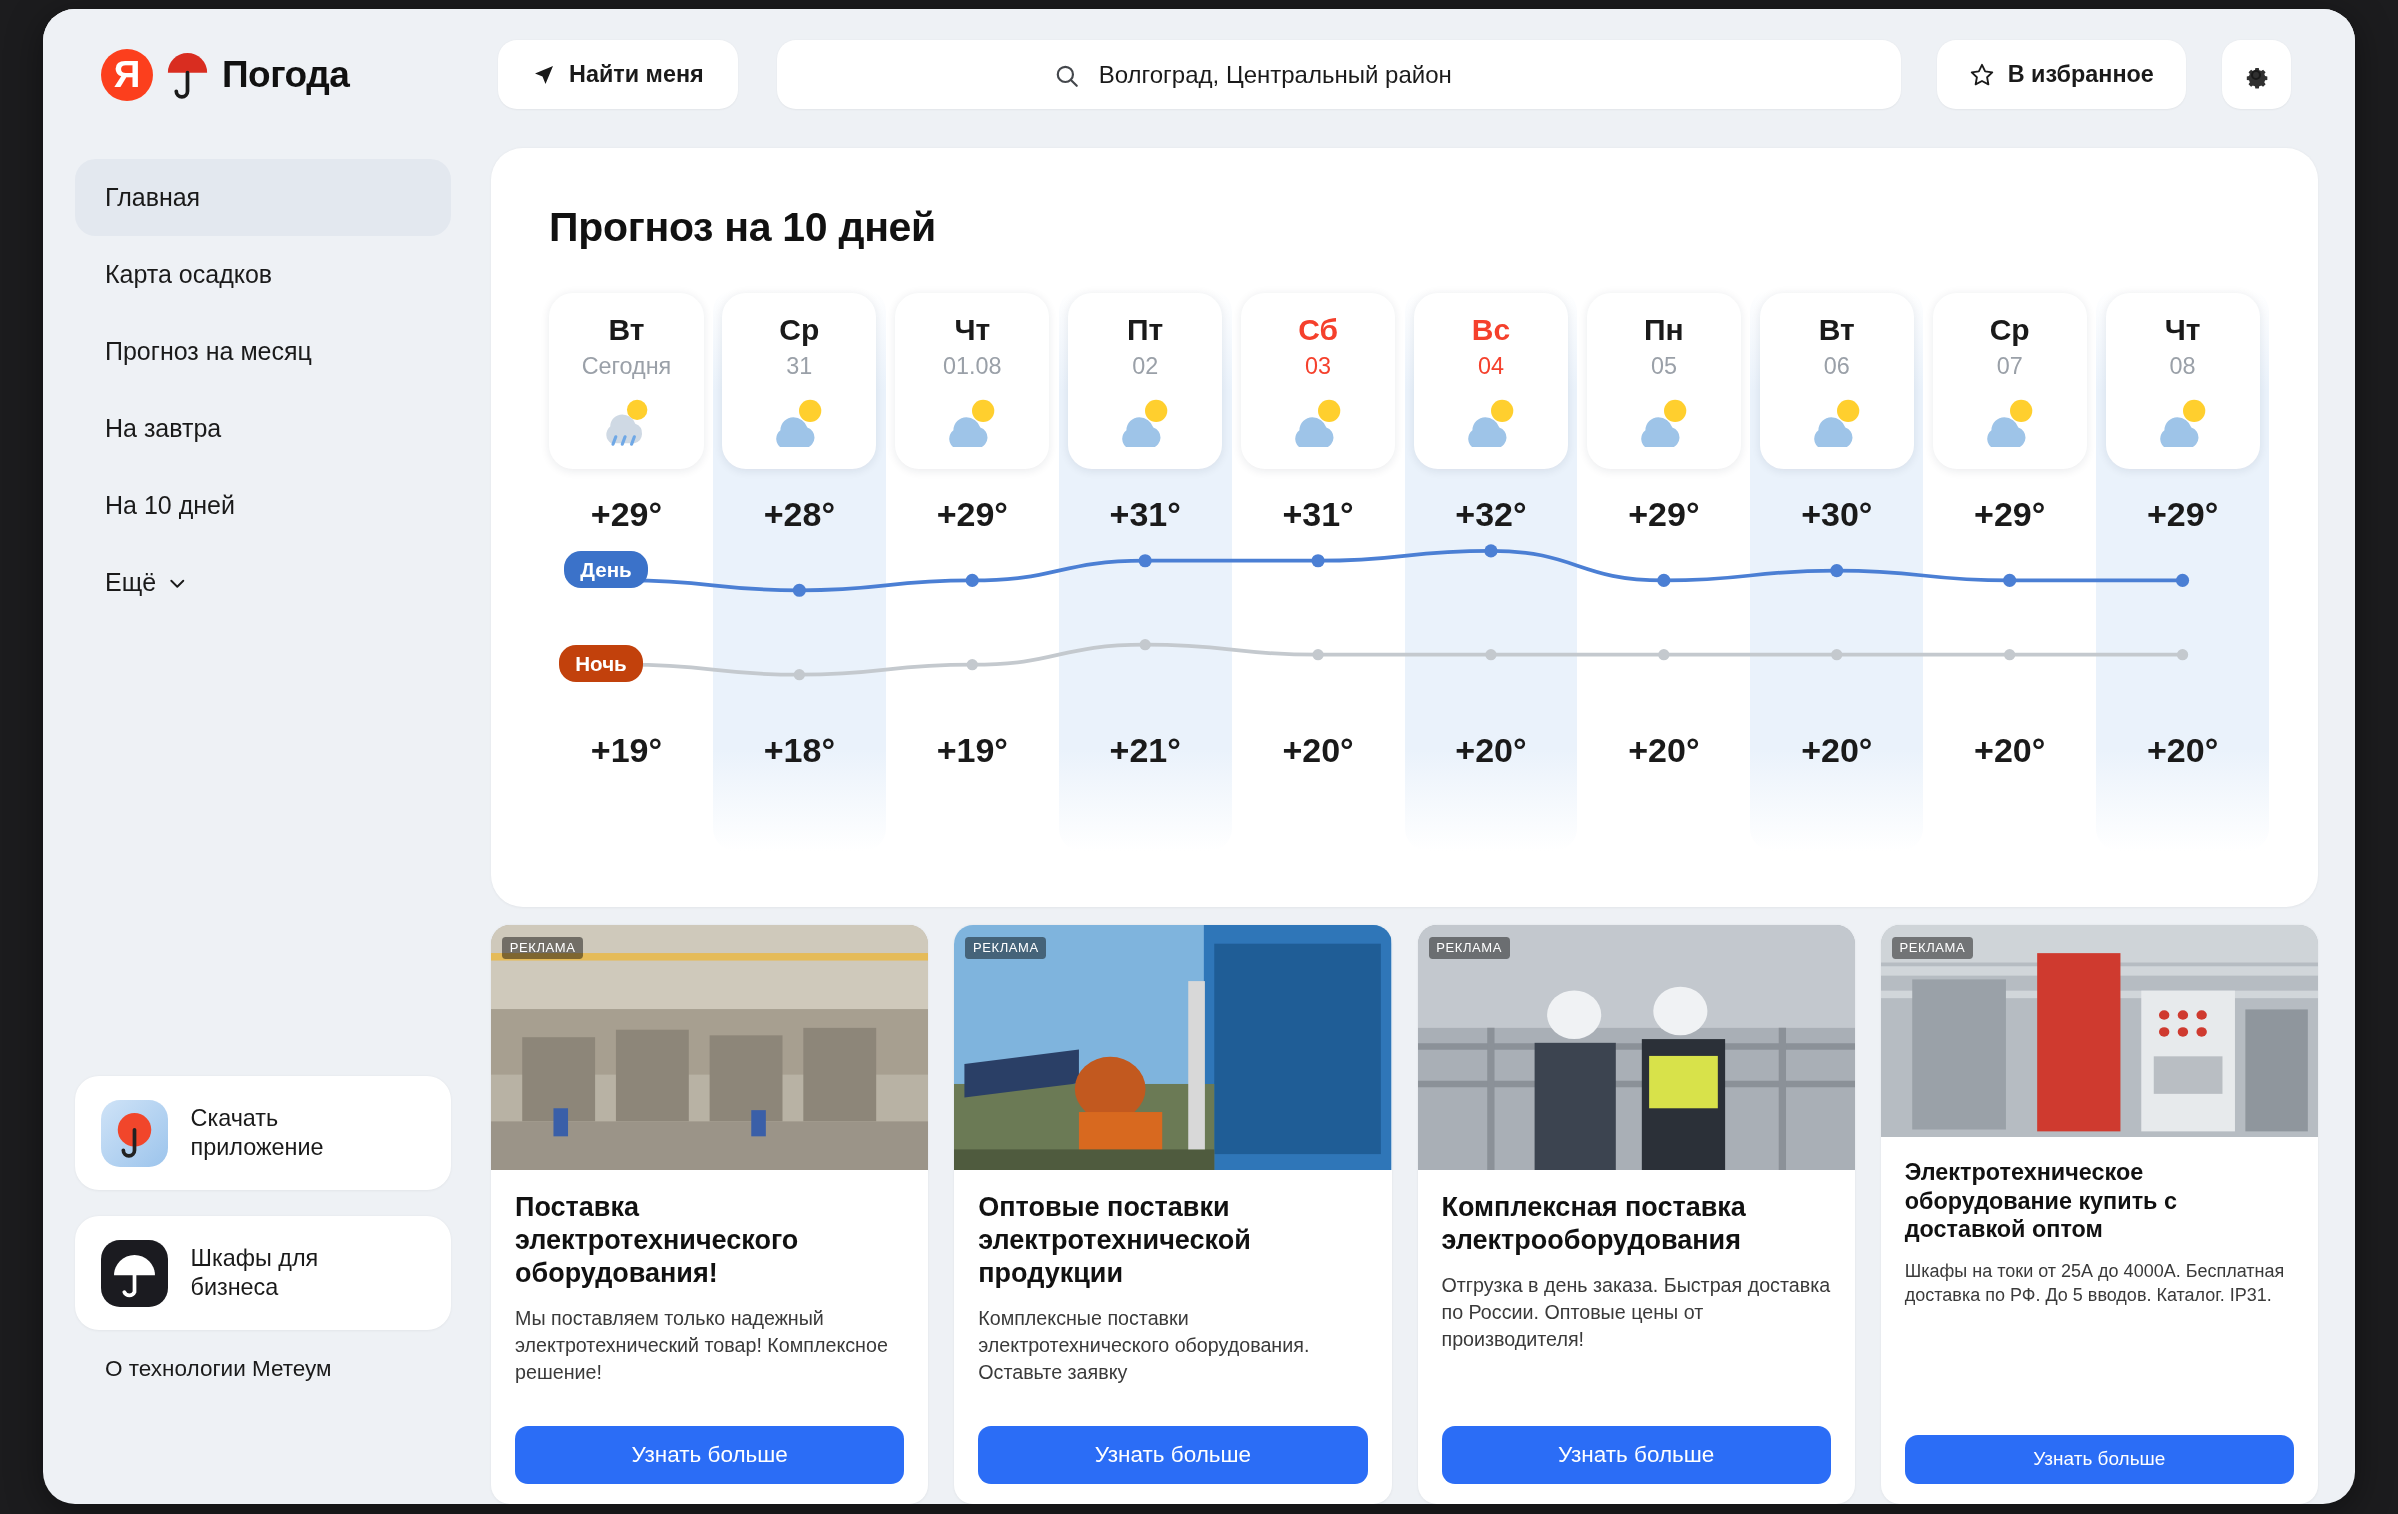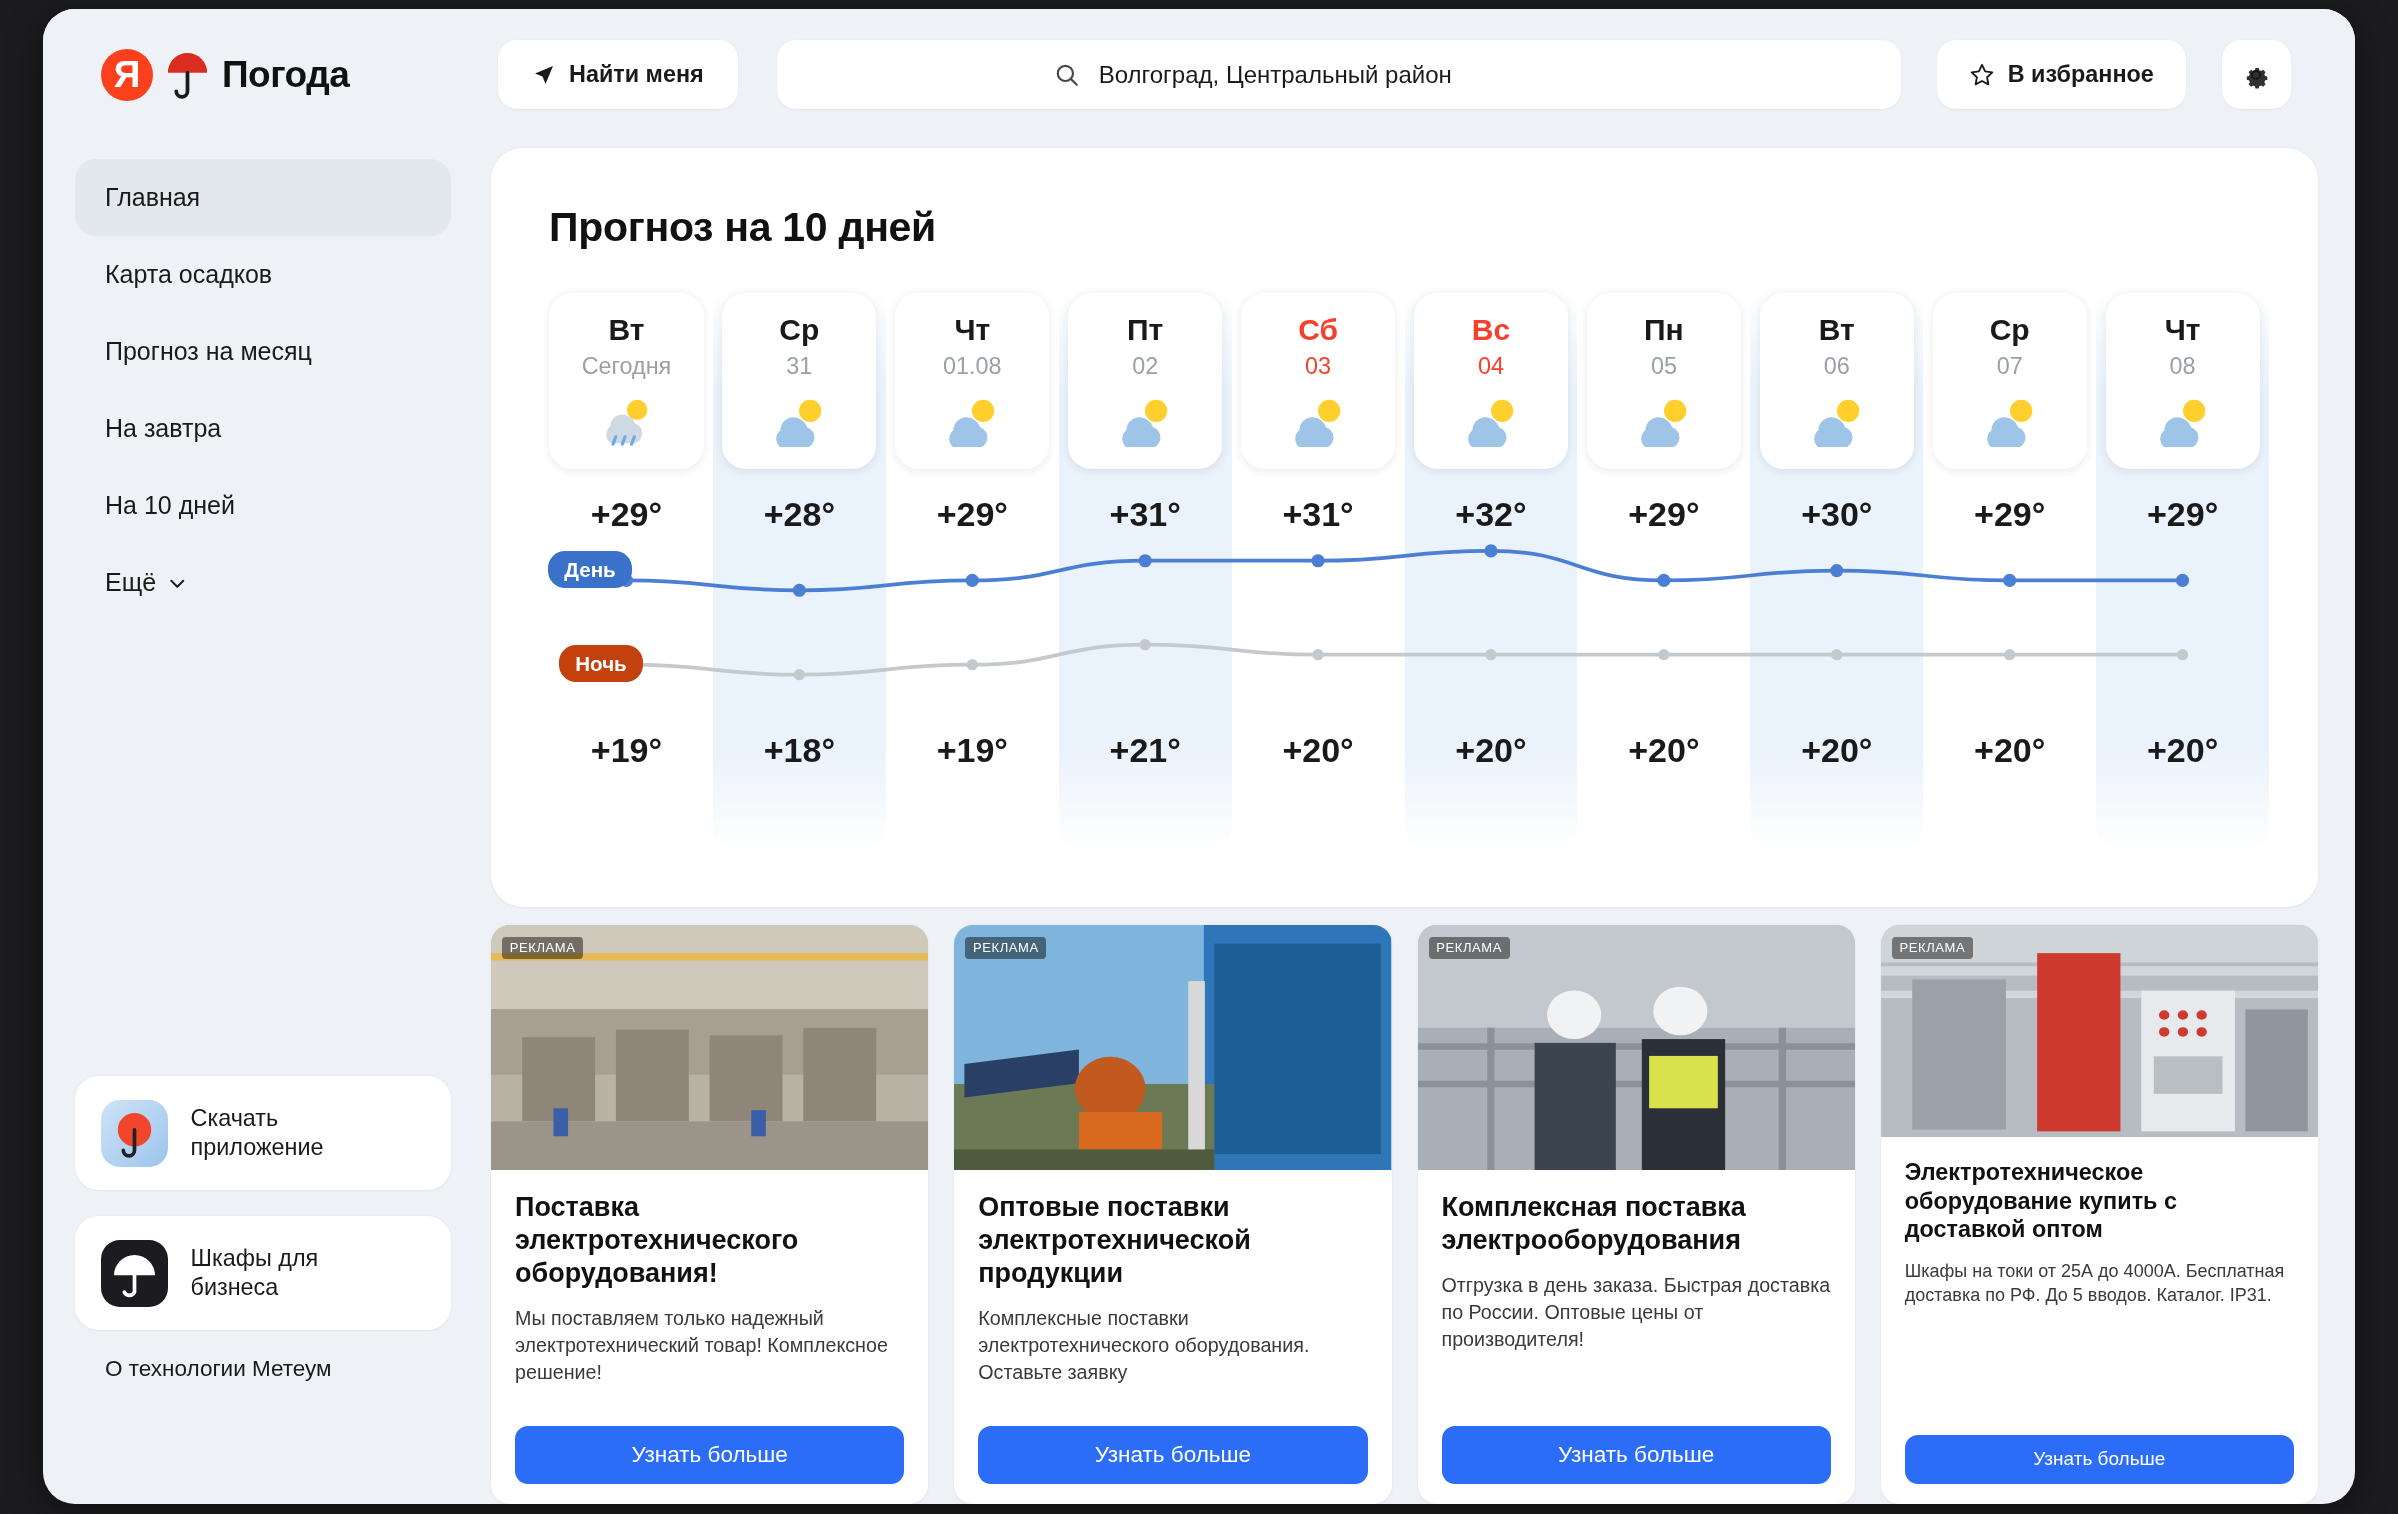--- a/index.html
+++ b/index.html
@@ -48,21 +48,21 @@
     box-shadow: 0 0.9px 1.9px rgba(0,0,0,.05);
   }
   .search {
     flex: 0 0 1124px;
     height: 69px; margin-left: 39px;
     background: #fff; border-radius: 19px;
     display: flex; align-items: center; justify-content: center;
     position: relative;
     box-shadow: 0 0.9px 1.9px rgba(0,0,0,.05);
   }
-  .search .s-inner { display: flex; align-items: center; gap: 19px; }
+  .search .s-inner { display: flex; align-items: flex-end; gap: 19px; }
   .search input {
     border: none; outline: none; font-size: 24px; color: #1a1a1a;
     font-family: "Liberation Sans", sans-serif;
     width: 525px; background: transparent;
   }
   .fav {
     display: flex; align-items: center; gap: 13px;
     height: 69px; padding: 0 32px; margin-left: 36px;
     background: #fff; border-radius: 19px;
     font-size: 23.4px; font-weight: 600; color: #1a1a1a;
@@ -444,21 +444,21 @@
           <circle cx="276" cy="150" r="6" fill="#c4c9ce"></circle>
           <circle cx="460" cy="139.33333333333334" r="6" fill="#c4c9ce"></circle>
           <circle cx="644" cy="118" r="6" fill="#c4c9ce"></circle>
           <circle cx="828" cy="128.66666666666666" r="6" fill="#c4c9ce"></circle>
           <circle cx="1012" cy="128.66666666666666" r="6" fill="#c4c9ce"></circle>
           <circle cx="1196" cy="128.66666666666666" r="6" fill="#c4c9ce"></circle>
           <circle cx="1380" cy="128.66666666666666" r="6" fill="#c4c9ce"></circle>
           <circle cx="1564" cy="128.66666666666666" r="6" fill="#c4c9ce"></circle>
           <circle cx="1748" cy="128.66666666666666" r="6" fill="#c4c9ce"></circle>
         </svg>
-      <div class="legend-pill" id="legend-day" style="background:#3b72c9; left:8px; top:17px;text-align:right;">День</div>
+      <div class="legend-pill" id="legend-day" style="background:#3b72c9; left:24px; top:17px;text-align:right;">День</div>
       <div class="legend-pill" id="legend-night" style="background:#c2410c; left:19px; top:111px;">Ночь</div>
     </div>
 
     <div class="night-row" id="night-row">
         <div class="day">
           <div class="temp-night">+19°</div>
         </div>
         <div class="day">
           <div class="temp-night">+18°</div>
         </div>

